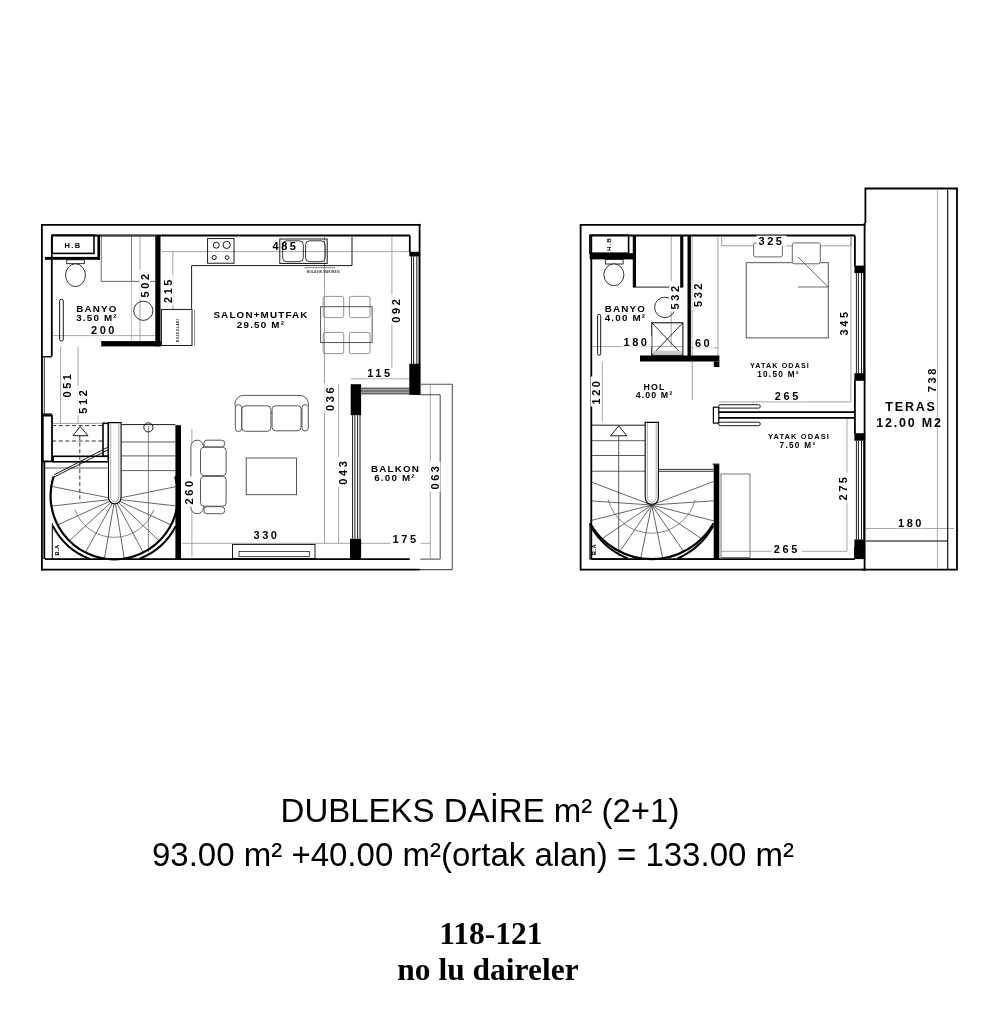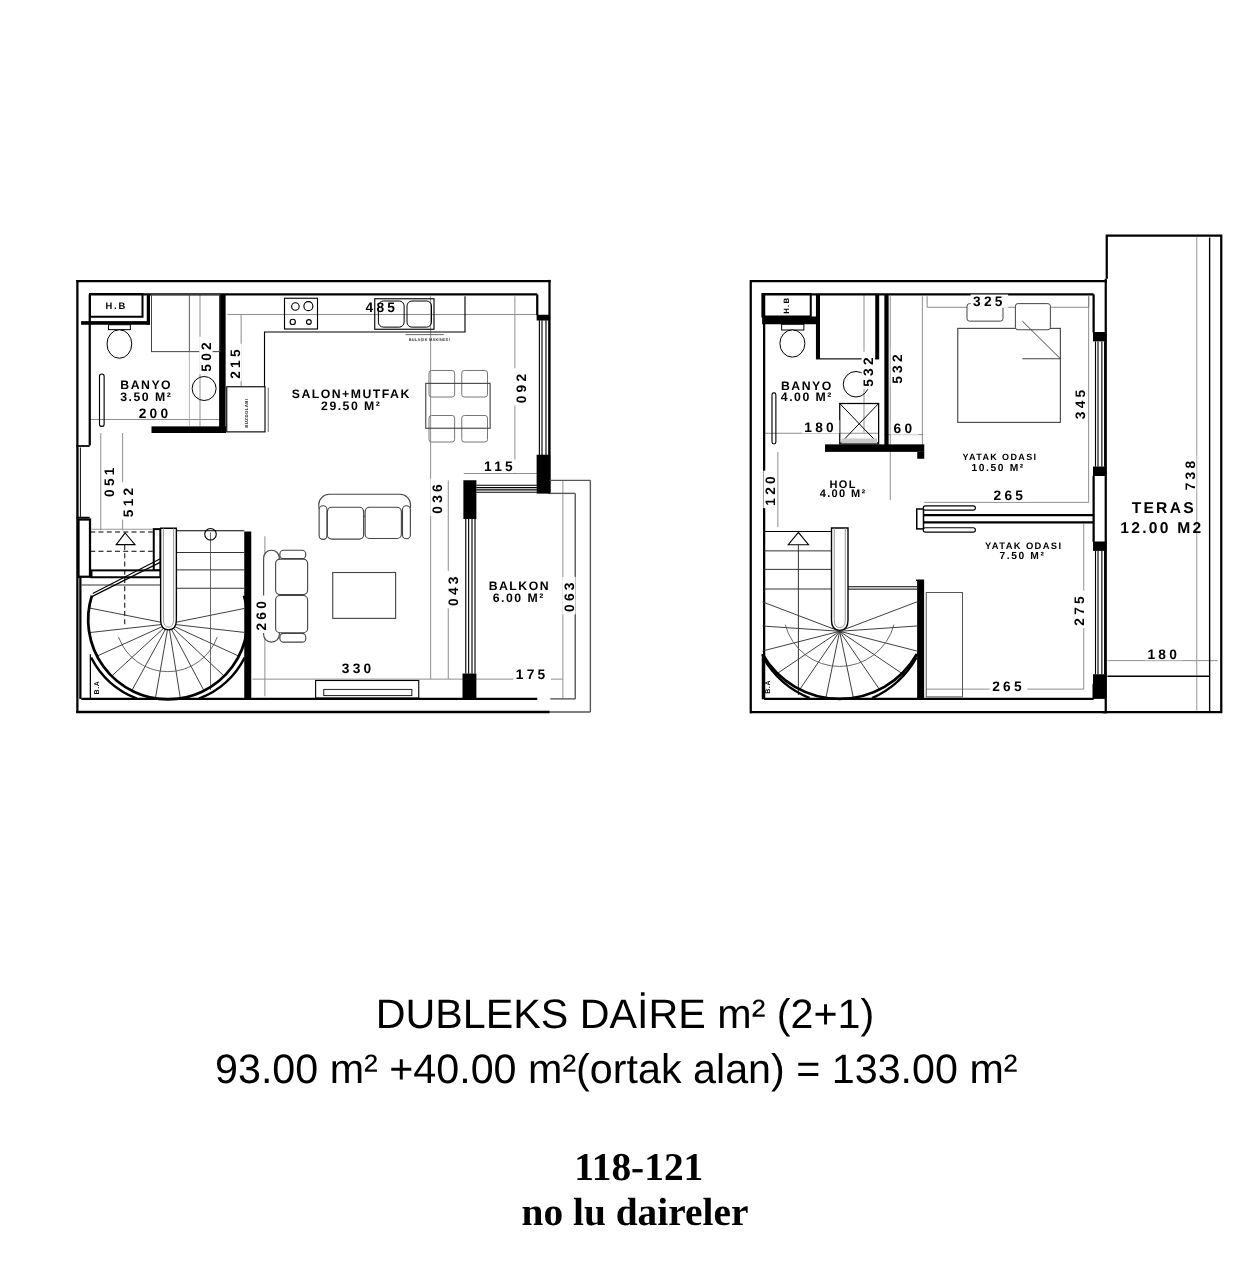--- a/index.html
+++ b/index.html
@@ -1,15 +1,15 @@
 <!DOCTYPE html>
 <html><head><meta charset="utf-8">
 <style>
 html,body{margin:0;padding:0;background:#fff;}
-svg{display:block;} .wrap{will-change:transform;padding-left:20px;}
+svg{display:block;} .wrap{will-change:transform;}
 </style></head>
 <body>
 <div class="wrap">
 <svg width="1000" height="1030" viewBox="0 0 1000 1030">
 <rect x="0" y="0" width="1000" height="1030" fill="#fff"></rect>
 
 <g>
         <line x1="162" y1="251.6" x2="409.8" y2="251.6" stroke="#8f8f8f" stroke-width="0.8" stroke-linecap="butt"></line>
       </g>
 

